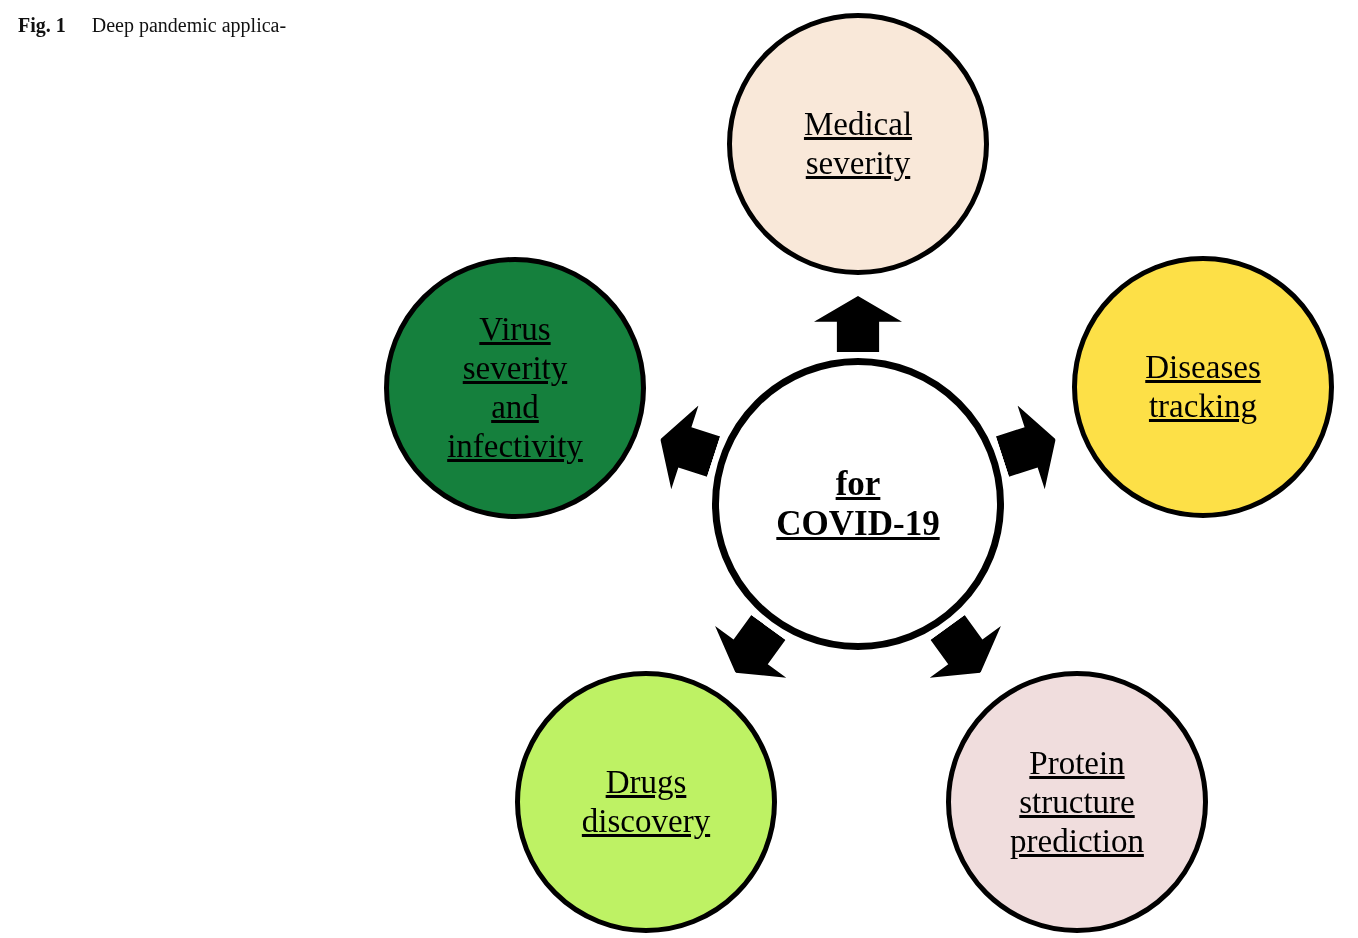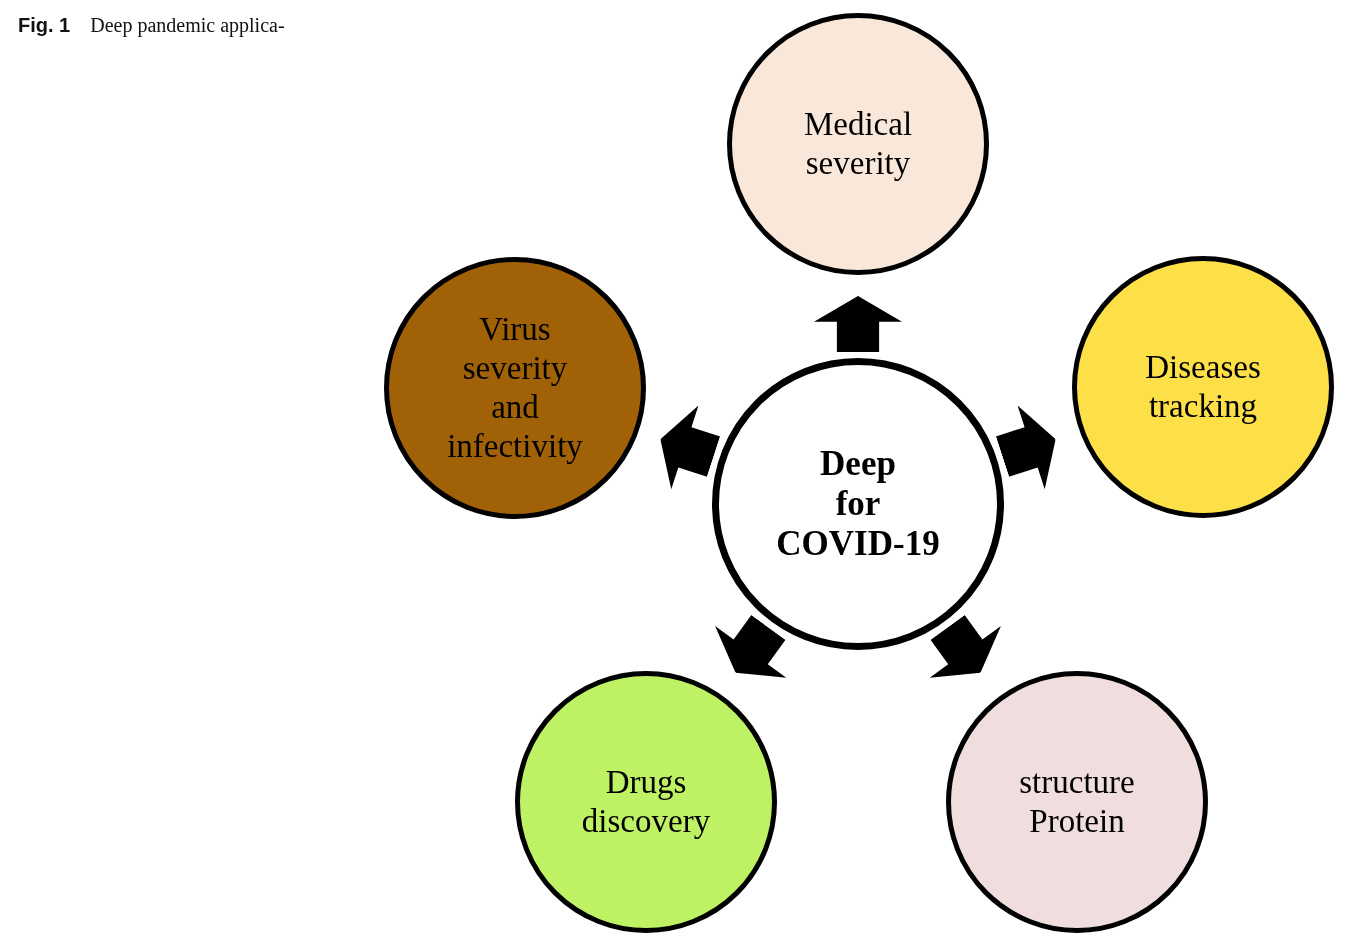--- a/index.html
+++ b/index.html
@@ -19,23 +19,23 @@
   .caption {
     position: absolute;
     left: 18px;
     top: 12px;
     width: 320px;
     font-size: 20px;
     line-height: 27px;
     color: #111111;
   }
   .fig-label {
-    font-family: Liberation Sans, sans-serif;
+    font-family: Liberation Serif, serif;
     font-weight: bold;
-    margin-right: 20px;
+    margin-right: 26px;
   }
   .circle {
     position: absolute;
     border-radius: 50%;
     box-sizing: border-box;
     border: 5px solid #000000;
     display: flex;
     align-items: center;
     justify-content: center;
     text-align: center;
@@ -48,21 +48,21 @@
   }
   .center-circle {
     width: 292px;
     height: 292px;
     border-width: 7px;
     background: #ffffff;
     font-size: 35px;
     line-height: 40px;
     font-weight: bold;
   }
-  .label span { display: block; }
+  .label span { display: block; text-decoration: underline; }
 
   .node-medical   { left: 727px; top: 13px;  }
   .node-diseases  { left: 1072px; top: 256px; }
   .node-protein   { left: 946px; top: 671px; }
   .node-drugs     { left: 515px; top: 671px; }
   .node-virus     { left: 384px; top: 257px; }
   .node-center    { left: 712px; top: 358px; }
 
   .arrow {
     position: absolute;
@@ -101,42 +101,42 @@
 
   <div class="circle satellite node-diseases" style="background-color: #fde047;">
     <div class="label">
       <span>Diseases</span>
       <span>tracking</span>
     </div>
   </div>
 
   <div class="circle satellite node-protein" style="background-color: rgb(240, 221, 221);">
     <div class="label">
+      <span>Protein</span>
       <span>structure</span>
-      <span>Protein</span>
+      <span>prediction</span>
     </div>
   </div>
 
   <div class="circle satellite node-drugs" style="background-color: #bef264;">
     <div class="label">
       <span>Drugs</span>
       <span>discovery</span>
     </div>
   </div>
 
-  <div class="circle satellite node-virus" style="background-color: #a16207;">
+  <div class="circle satellite node-virus" style="background-color: #15803d;">
     <div class="label">
       <span>Virus</span>
       <span>severity</span>
       <span>and</span>
       <span>infectivity</span>
     </div>
   </div>
 
   <div class="circle center-circle node-center" style="background-color: rgb(255, 255, 255);">
     <div class="label">
-      <span>Deep</span>
       <span>for</span>
       <span>COVID-19</span>
     </div>
   </div>
 
 </div>
 
 </body></html>

